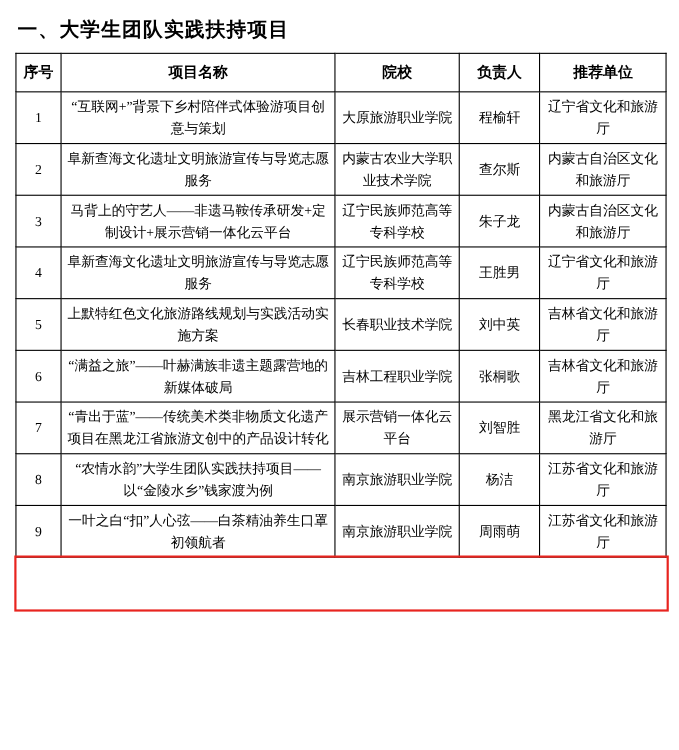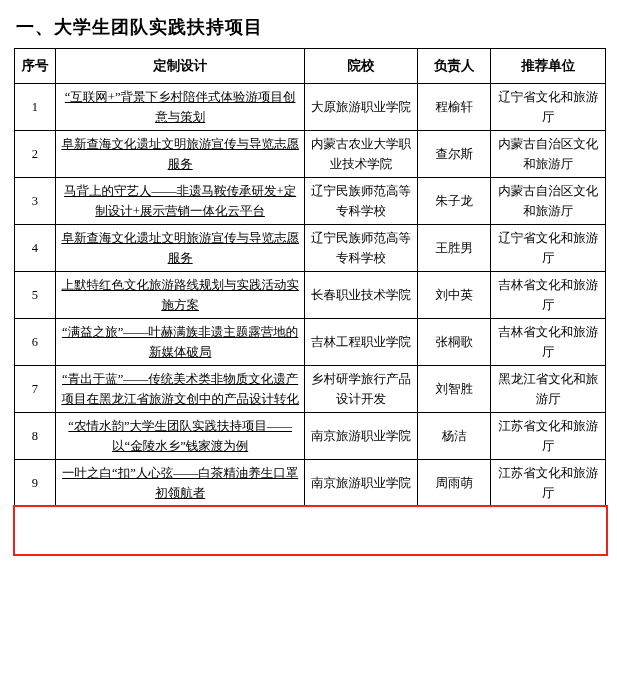--- a/index.html
+++ b/index.html
@@ -52,21 +52,20 @@
   }
   .col-no      { width: 40px; }
   .col-name    { width: 244px; }
   .col-school  { width: 110px; }
   .col-leader  { width: 72px; }
   .col-unit    { width: 112px; }
   td.name-cell {
     text-align: left;
     padding-left: 8px;
     padding-right: 8px;
-    text-decoration: underline;
   }
   .highlight-row td {
     border-color: #000000;
   }
   
   .red-outline {
     position: absolute;
     left: 13px;
     width: 594px;
     border: 2px solid #e8241f;
@@ -85,21 +84,21 @@
     <colgroup>
       <col class="col-no">
       <col class="col-name">
       <col class="col-school">
       <col class="col-leader">
       <col class="col-unit">
     </colgroup>
     <thead>
       <tr>
         <th>序号</th>
-        <th>定制设计</th>
+        <th>项目名称</th>
         <th>院校</th>
         <th>负责人</th>
         <th>推荐单位</th>
       </tr>
     </thead>
     <tbody>
       <tr>
         <td>1</td>
         <td class="name-cell">“互联网+”背景下乡村陪伴式体验游项目创意与策划</td>
         <td>大原旅游职业学院</td>
@@ -137,21 +136,21 @@
       <tr>
         <td>6</td>
         <td class="name-cell">“满益之旅”——叶赫满族非遗主题露营地的新媒体破局</td>
         <td>吉林工程职业学院</td>
         <td>张桐歌</td>
         <td>吉林省文化和旅游厅</td>
       </tr>
       <tr>
         <td>7</td>
         <td class="name-cell">“青出于蓝”——传统美术类非物质文化遗产项目在黑龙江省旅游文创中的产品设计转化</td>
-        <td>乡村研学旅行产品设计开发</td>
+        <td>展示营销一体化云平台</td>
         <td>刘智胜</td>
         <td>黑龙江省文化和旅游厅</td>
       </tr>
       <tr>
         <td>8</td>
         <td class="name-cell">“农情水韵”大学生团队实践扶持项目——以“金陵水乡”钱家渡为例</td>
         <td>南京旅游职业学院</td>
         <td>杨洁</td>
         <td>江苏省文化和旅游厅</td>
       </tr>

